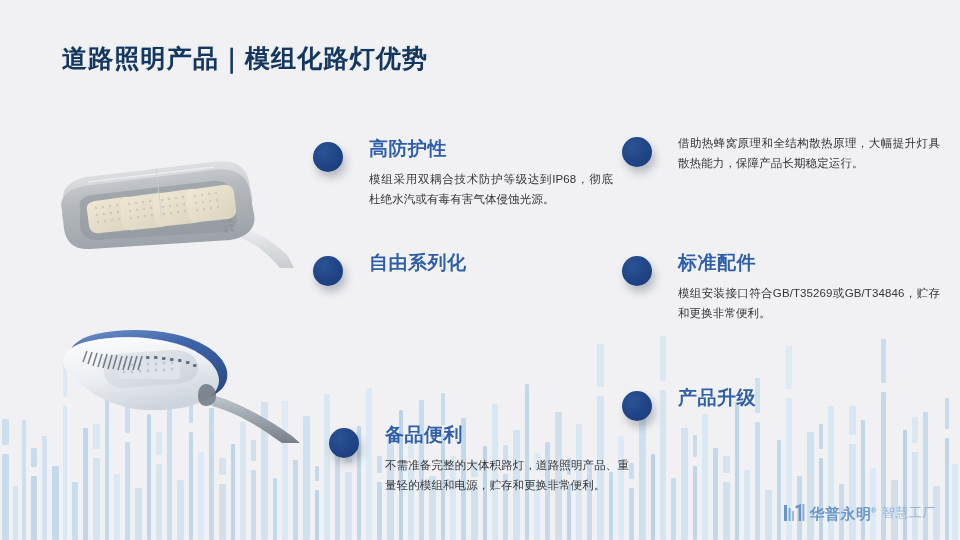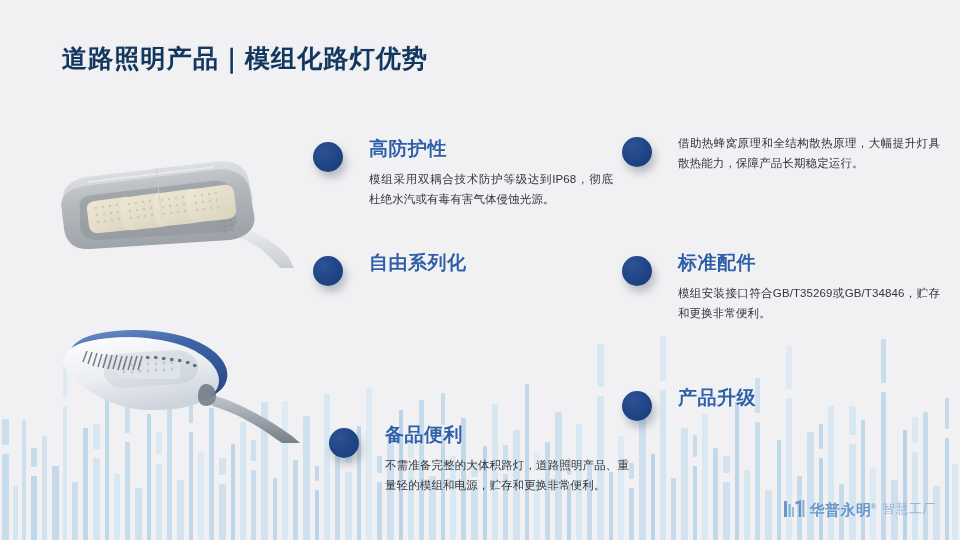--- a/index.html
+++ b/index.html
@@ -133,21 +133,21 @@
   #logo-mark {
     width: 22px;
     height: 20px;
     flex: none;
   }
   #logo-main {
     font-size: 15px;
     font-weight: bold;
     color: #5f8fc4;
     letter-spacing: 0.5px;
-    line-height: 26px;
+    line-height: 18px;
   }
   #logo-sup {
     font-size: 8px;
     color: #79a1cd;
     vertical-align: super;
     margin-left: -1px;
   }
   #logo-sub {
     font-size: 13px;
     color: #8fb2d6;

